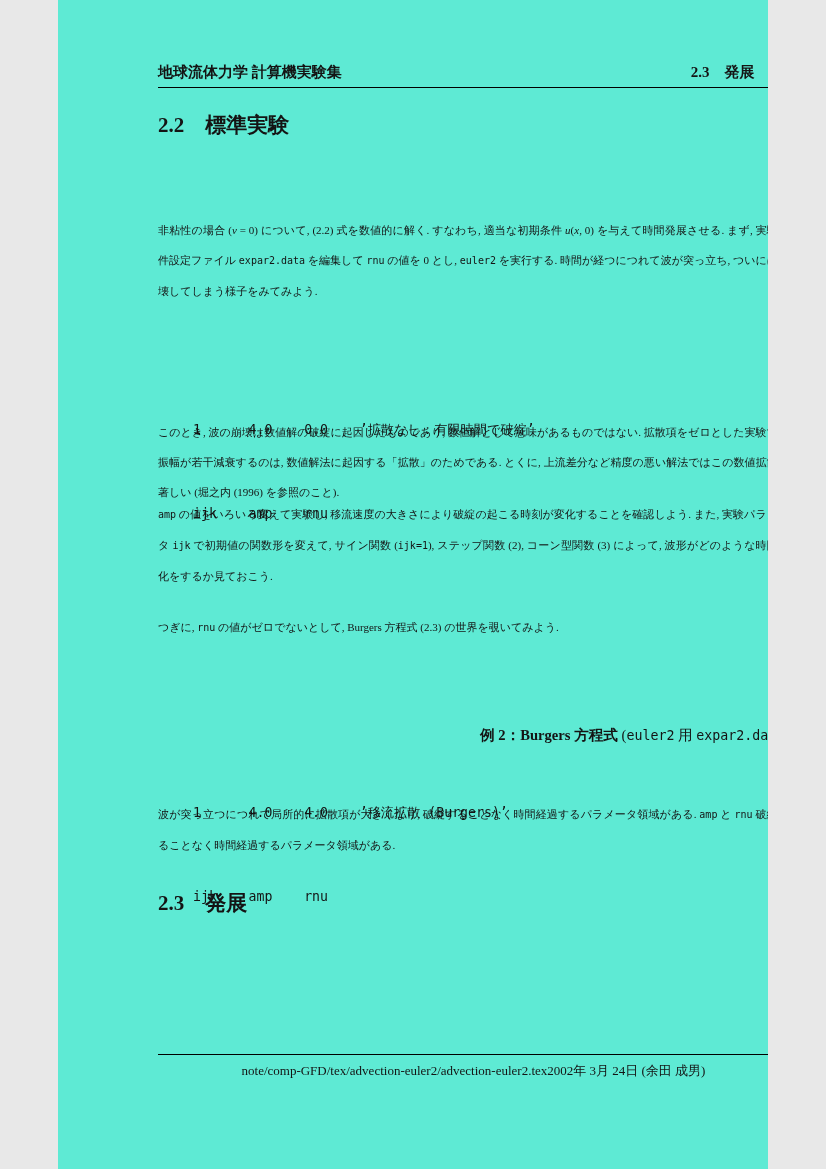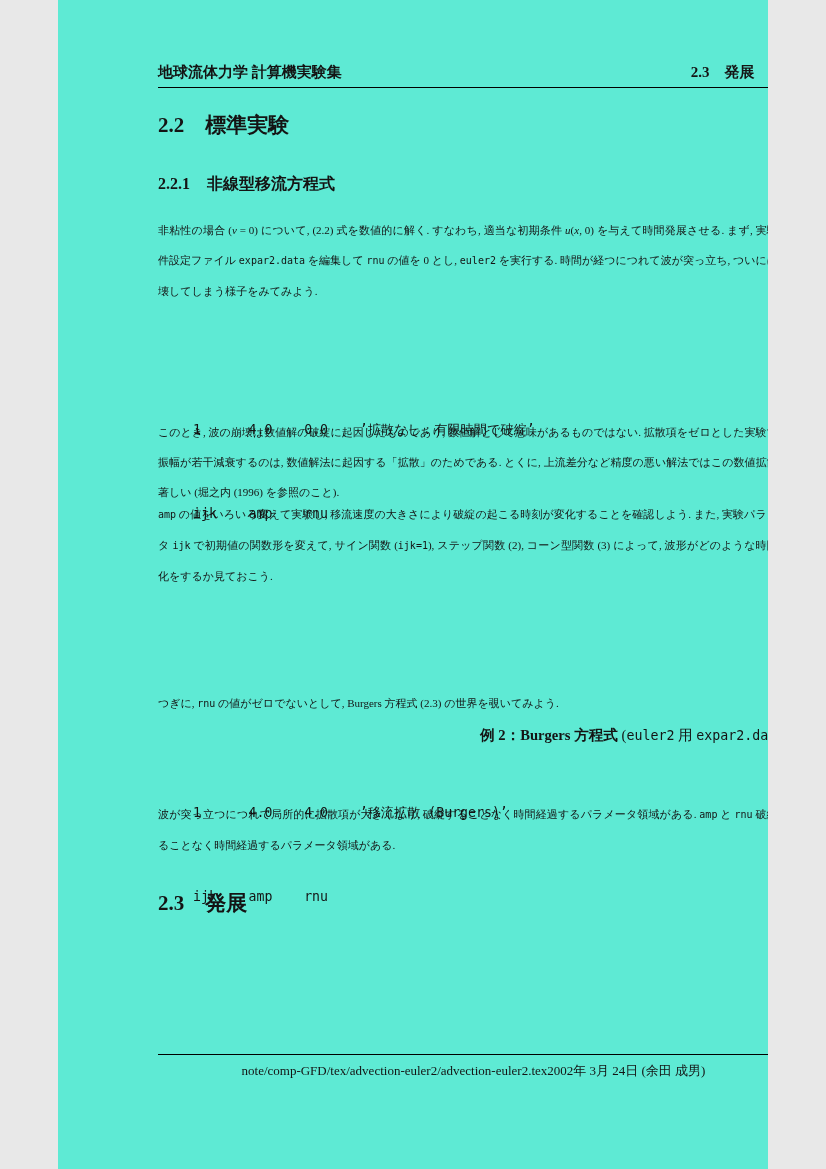--- a/index.html
+++ b/index.html
@@ -71,38 +71,35 @@
     <span class="right">
       <span>2.3　発展</span>
       <span class="pageno">7</span>
     </span>
   </div>
 
   <div class="abs h-sec" style="top:111px;">
     <span class="num">2.2</span><span>標準実験</span>
   </div>
 
-  <div class="abs h-sub" style="top:174px;">
-    <span class="num">2.2.1</span><span>非線型移流方程式</span>
-  </div>
 
   <div class="abs para" style="top:215px;"><span class="run-rm">非粘性の場合 (</span><span class="run-it">ν</span><span class="run-rm"> = 0) について, (2.2) 式を数値的に解く. すなわち, 適当な初期条件 </span><span class="run-it">u</span><span class="run-rm">(</span><span class="run-it">x</span><span class="run-rm">, 0) を与えて時間発展させる. まず, 実験条件設定ファイル </span><span class="run-tt">expar2.data</span><span class="run-rm"> を編集して </span><span class="run-tt">rnu</span><span class="run-rm"> の値を 0 とし, </span><span class="run-tt">euler2</span><span class="run-rm"> を実行する. 時間が経つにつれて波が突っ立ち, ついには崩壊してしまう様子をみてみよう.</span></div>
 
 
   <div class="abs code" style="top:360px;">
     <div>1      4.0    0.0    ’拡散なし：有限時間で破綻’</div>
     <div>ijk    amp    rnu</div>
   </div>
 
   <div class="abs para" style="top:417px;"><span class="run-rm">このとき, 波の崩壊は数値解の破綻に起因したものであり, 数値解として意味があるものではない. 拡散項をゼロとした実験でも振幅が若干減衰するのは, 数値解法に起因する「拡散」のためである. とくに, 上流差分など精度の悪い解法ではこの数値拡散が著しい (堀之内 (1996) を参照のこと).</span></div>
 
   <div class="abs para" style="top:499px;"><span class="run-tt">amp</span><span class="run-rm"> の値をいろいろ変えて実験し, 移流速度の大きさにより破綻の起こる時刻が変化することを確認しよう. また, 実験パラメータ </span><span class="run-tt">ijk</span><span class="run-rm"> で初期値の関数形を変えて, サイン関数 (</span><span class="run-tt">ijk=1</span><span class="run-rm">), ステップ関数 (2), コーン型関数 (3) によって, 波形がどのような時間変化をするか見ておこう.</span></div>
 
 
-  <div class="abs para" style="top:688px;"><span class="run-rm">つぎに, </span><span class="run-tt">rnu</span><span class="run-rm"> の値がゼロでないとして, Burgers 方程式 (2.3) の世界を覗いてみよう.</span></div>
+  <div class="abs para" style="top:612px;"><span class="run-rm">つぎに, </span><span class="run-tt">rnu</span><span class="run-rm"> の値がゼロでないとして, Burgers 方程式 (2.3) の世界を覗いてみよう.</span></div>
 
   <div class="abs ex-head" style="top:726px;text-align:right;"><span class="run-bf">例 2：Burgers 方程式</span><span class="run-rm"> (</span><span class="run-tt">euler2</span><span class="run-rm"> 用 </span><span class="run-tt">expar2.data</span><span class="run-rm">)</span></div>
 
   <div class="abs code" style="top:743px;">
     <div>1      4.0    4.0    ’移流拡散 (Burgers)’</div>
     <div>ijk    amp    rnu</div>
   </div>
 
   <div class="abs para" style="top:799px;"><span class="run-rm">波が突っ立つにつれて局所的に拡散項が大きくなり, 破綻することなく時間経過するパラメータ領域がある. </span><span class="run-tt">amp</span><span class="run-rm"> と </span><span class="run-tt">rnu</span><span class="run-rm"> 破綻することなく時間経過するパラメータ領域がある.</span></div>
 

